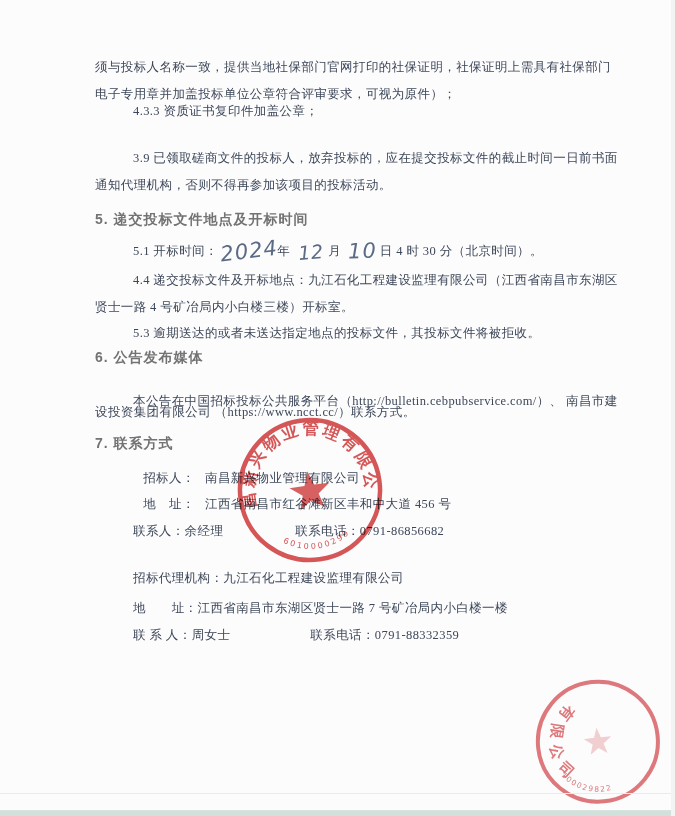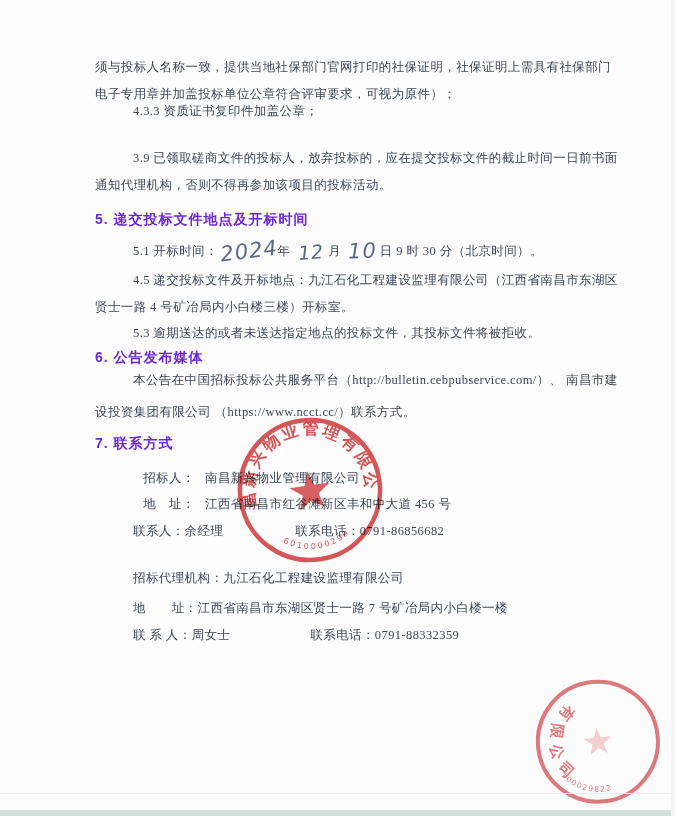--- a/index.html
+++ b/index.html
@@ -13,21 +13,21 @@
   }
   .textlayer{position:absolute;left:95px;top:0;width:500px;}
   .line{
     position:absolute;left:0;margin:0;white-space:nowrap;
     font-size:12.5px;line-height:27px;letter-spacing:0.4px;
     color:#3d4759;
   }
   .ind{padding-left:38px;}
   .heading{
     font-family:"Liberation Sans","DejaVu Sans",sans-serif;
-    font-weight:bold;font-size:14px;color:#6d28d9;letter-spacing:1px;
+    font-weight:bold;font-size:14px;color:#737373;letter-spacing:1px;
   }
   .lbl{display:inline-block;width:72px;}
   .gap1{margin-left:72px;font-family:Liberation Serif, serif;}
   .gap2{margin-left:80px;}
   .hw{
     font-family:"DejaVu Sans",sans-serif;font-style:italic;
     color:#5b6a85;display:inline-block;line-height:1;
   }
   .hw-year{font-size:21px;transform:rotate(-7deg) translateY(3px);margin:0 0 0 2px;letter-spacing:1px;}
   .hw-month{font-size:19px;transform:rotate(-5deg) translateY(4px);margin:0 5px 0 8px;}
@@ -51,31 +51,31 @@
     <p class="line" style="top:81px">电子专用章并加盖投标单位公章符合评审要求，可视为原件）；</p>
 
     <p class="line ind" style="top:98px">4.3.3 资质证书复印件加盖公章；</p>
 
     <p class="line ind" style="top:145px">3.9 已领取磋商文件的投标人，放弃投标的，应在提交投标文件的截止时间一日前书面</p>
     <p class="line" style="top:172px">通知代理机构，否则不得再参加该项目的投标活动。</p>
 
     <p class="line heading" style="top:206px">5. 递交投标文件地点及开标时间</p>
 
     <p class="line ind" style="top:238px">
-      <span>5.1 开标时间：</span><span class="hw hw-year">2024</span><span>年</span><span class="hw hw-month">12</span><span>月</span><span class="hw hw-day">10</span><span>日 9 时 30 分（北京时间）。</span>
+      <span>5.1 开标时间：</span><span class="hw hw-year">2024</span><span>年</span><span class="hw hw-month">12</span><span>月</span><span class="hw hw-day">10</span><span>日 4 时 30 分（北京时间）。</span>
     </p>
 
-    <p class="line ind" style="top:267px">4.5 递交投标文件及开标地点：九江石化工程建设监理有限公司（江西省南昌市东湖区</p>
+    <p class="line ind" style="top:267px">4.4 递交投标文件及开标地点：九江石化工程建设监理有限公司（江西省南昌市东湖区</p>
     <p class="line" style="top:294px">贤士一路 4 号矿冶局内小白楼三楼）开标室。</p>
 
     <p class="line ind" style="top:320px">5.3 逾期送达的或者未送达指定地点的投标文件，其投标文件将被拒收。</p>
 
     <p class="line heading" style="top:344px">6. 公告发布媒体</p>
 
-    <p class="line ind" style="top:367px">本公告在中国招标投标公共服务平台（http://bulletin.cebpubservice.com/）、 南昌市建</p>
+    <p class="line ind" style="top:388px">本公告在中国招标投标公共服务平台（http://bulletin.cebpubservice.com/）、 南昌市建</p>
     <p class="line" style="top:399px">设投资集团有限公司 （https://www.ncct.cc/）联系方式。</p>
 
     <p class="line heading" style="top:430px">7. 联系方式</p>
 
     <p class="line ind" style="top:465px">
       <span class="lbl">招标人：</span><span>南昌新兴物业管理有限公司</span>
     </p>
 
     <p class="line ind" style="top:491px">
       <span class="lbl">地　址：</span><span>江西省南昌市红谷滩新区丰和中大道 456 号</span>

